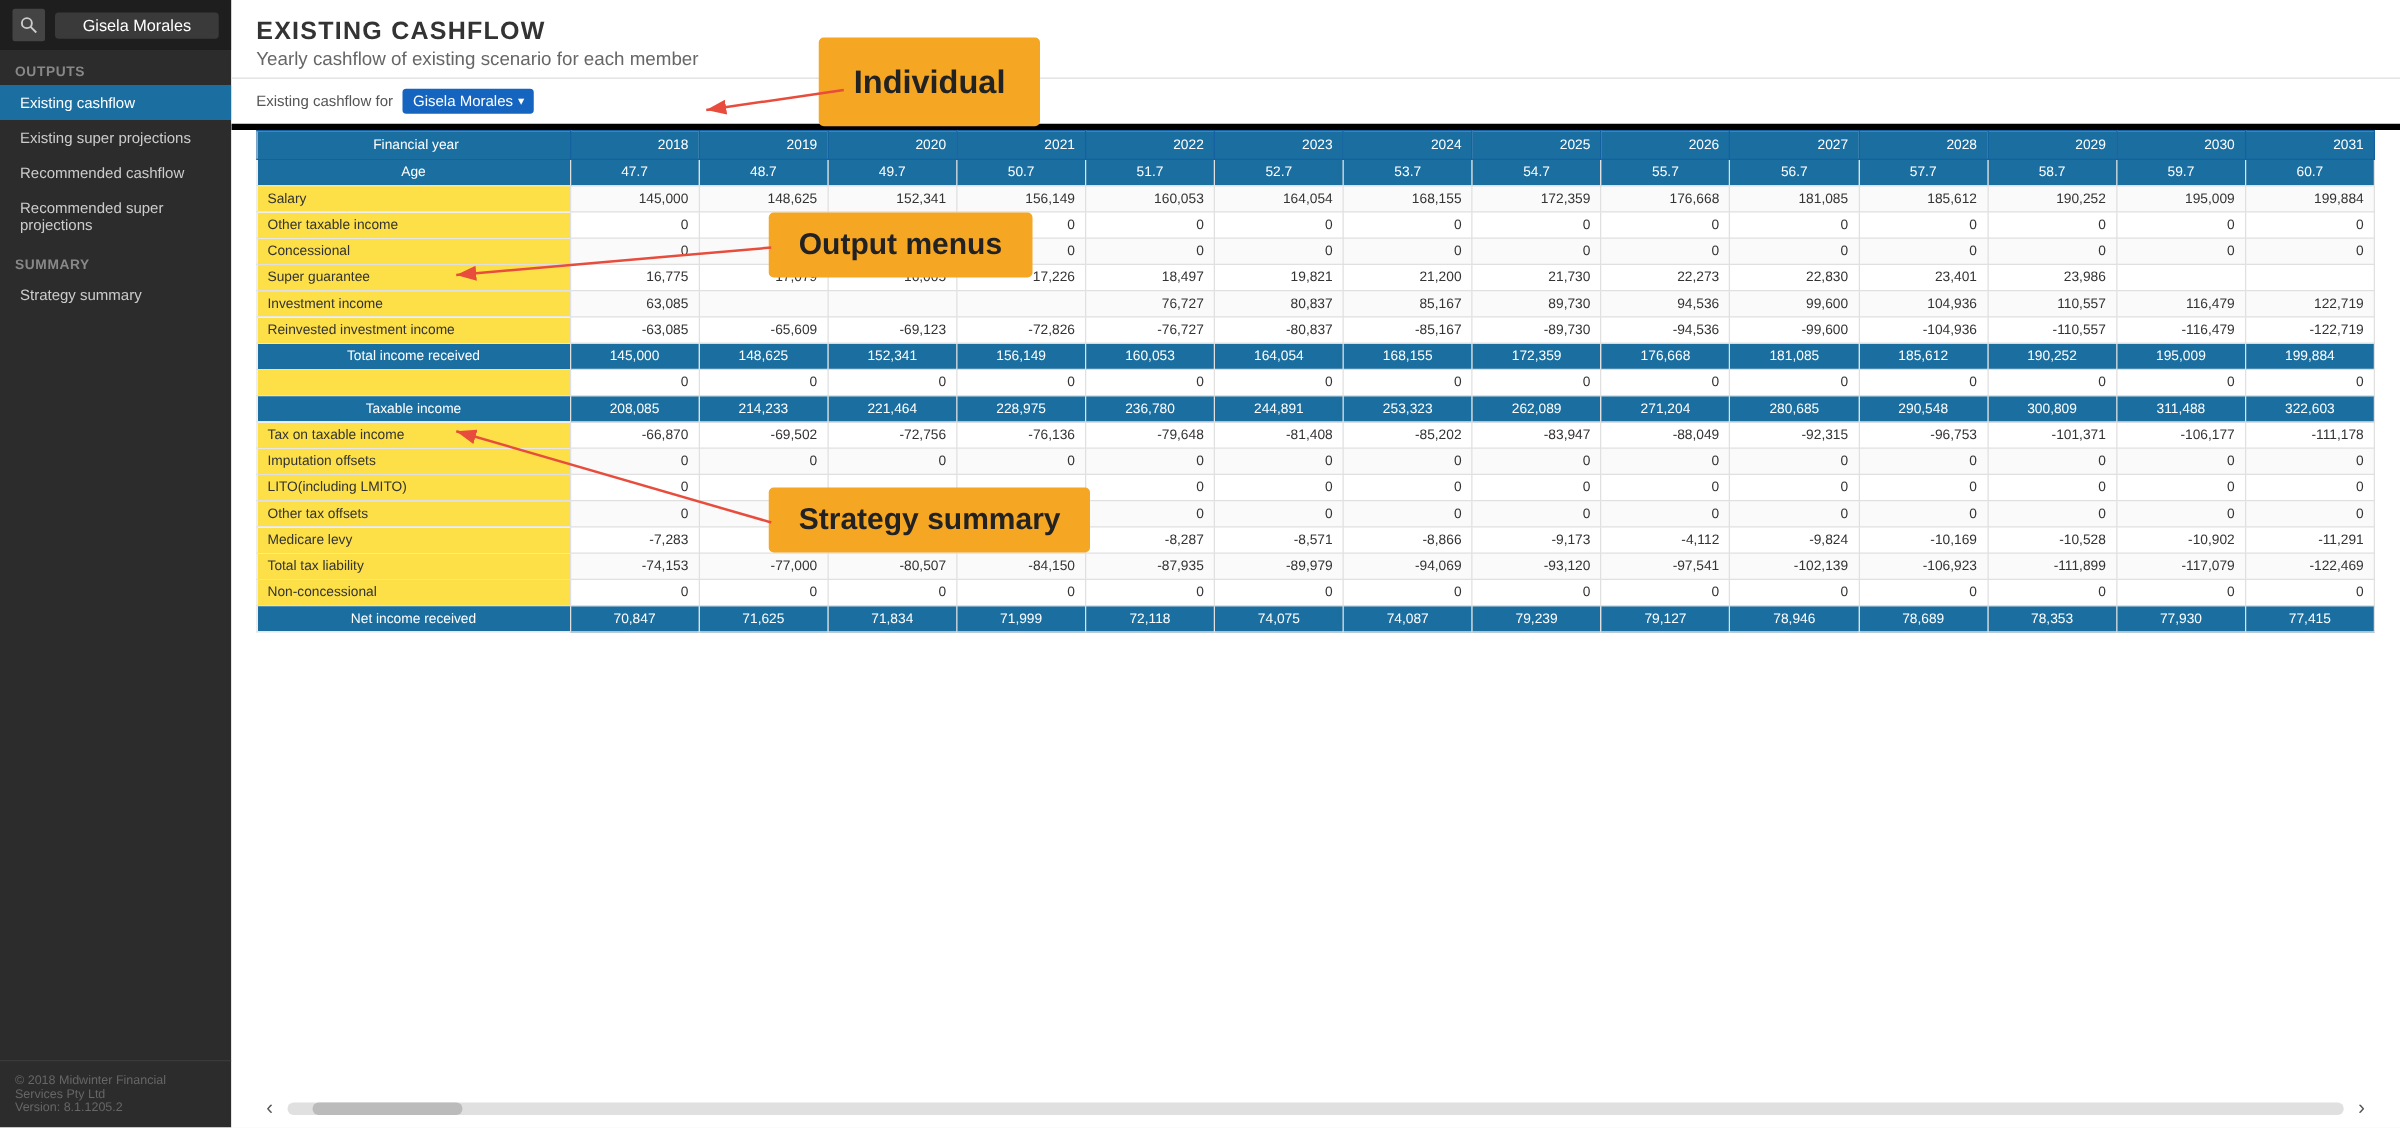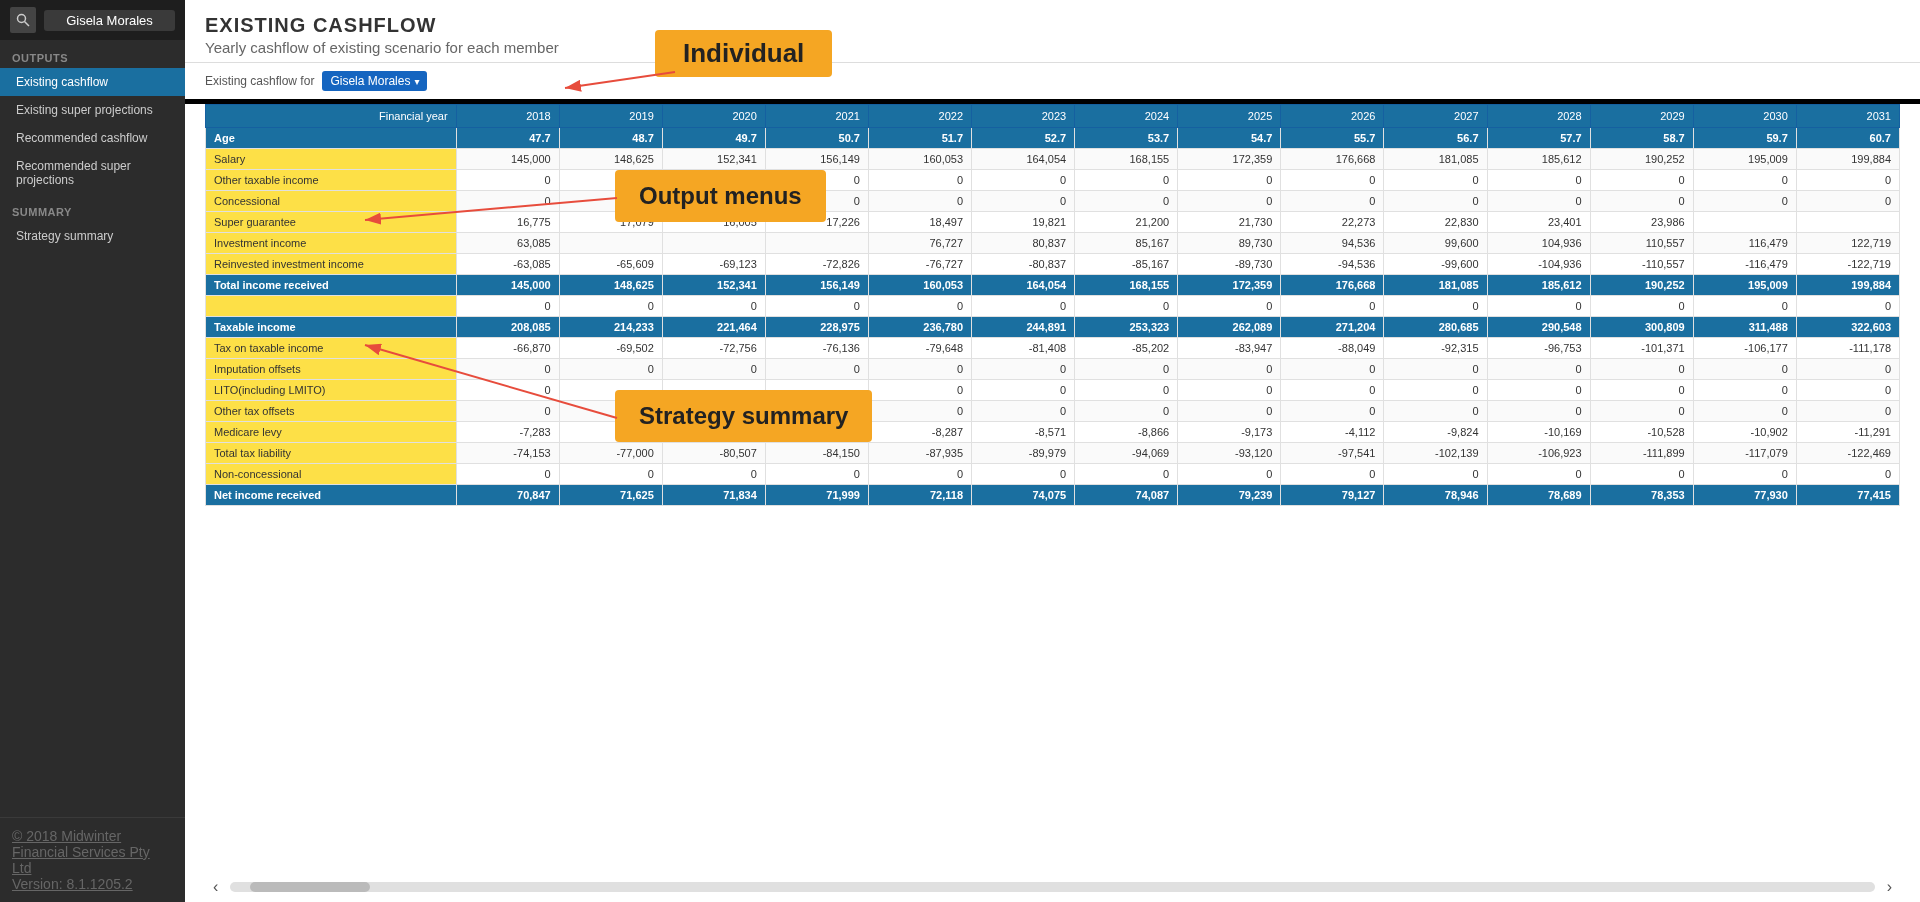--- a/index.html
+++ b/index.html
@@ -56,24 +56,23 @@
       padding: 7px 12px 7px 16px;
       color: #ccc;
       cursor: pointer;
       font-size: 12px;
     }
     .sidebar-item.active { background: #1a6fa0; color: #fff; }
 
     #sidebar-footer {
       margin-top: auto;
       padding: 10px 12px;
-      font-size: 14px;
+      font-size: 10px;
       color: #666;
       border-top: 1px solid #3a3a3a;
-      text-decoration: underline;
     }
 
     
     #main {
       flex: 1;
       background: #fff;
       display: flex;
       flex-direction: column;
       overflow: hidden;
     }
@@ -144,21 +143,21 @@
       color: #fff;
       padding: 5px 8px;
       text-align: right;
       font-size: 11px;
       font-weight: normal;
       white-space: nowrap;
       border: 1px solid #1560a0;
       min-width: 72px;
     }
     th:first-child {
-      text-align: right;
+      text-align: center;
       min-width: 175px;
       position: sticky;
       left: 0;
       z-index: 2;
       padding-left: 12px;
     }
     td {
       padding: 4px 8px;
       border: 1px solid #e0e0e0;
       text-align: right;
@@ -172,21 +171,22 @@
       position: sticky;
       left: 0;
       z-index: 1;
     }
     tr:nth-child(even) td:not(:first-child) { background: #fafafa; }
     tr:nth-child(odd) td:not(:first-child) { background: #fff; }
 
     .row-highlight td {
       background: #1a6fa0 !important;
       color: #fff !important;
-      font-weight: bold;
+      font-weight: normal;
+      text-align: center;
     }
     .row-highlight td:first-child {
       background: #1a6fa0 !important;
       color: #fff !important;
     }
 
     
     #scroll-nav {
       display: flex;
       align-items: center;
@@ -630,21 +630,21 @@
         <div class="scroll-track">
           <div class="scroll-thumb"></div>
         </div>
         <button class="scroll-arrow">›</button>
       </div>
     </div>
   </div>
 
   <div id="annotations-layer">
 
-    <div class="annotation-box" style="top:30px; left:470px; font-size:26px; padding:8px 28px;">
+    <div class="annotation-box" style="top:30px; left:470px; font-size:26px; padding:20px 28px;">
       Individual
     </div>
 
     <svg style="position:absolute;top:0;left:0;width:100%;height:100%;overflow:visible;">
 
       <defs>
         <marker id="arrowhead1" markerWidth="8" markerHeight="6" refX="8" refY="3" orient="auto">
           <polygon points="0 0, 8 3, 0 6" fill="#e74c3c"></polygon>
         </marker>
         <marker id="arrowhead2" markerWidth="8" markerHeight="6" refX="8" refY="3" orient="auto">

